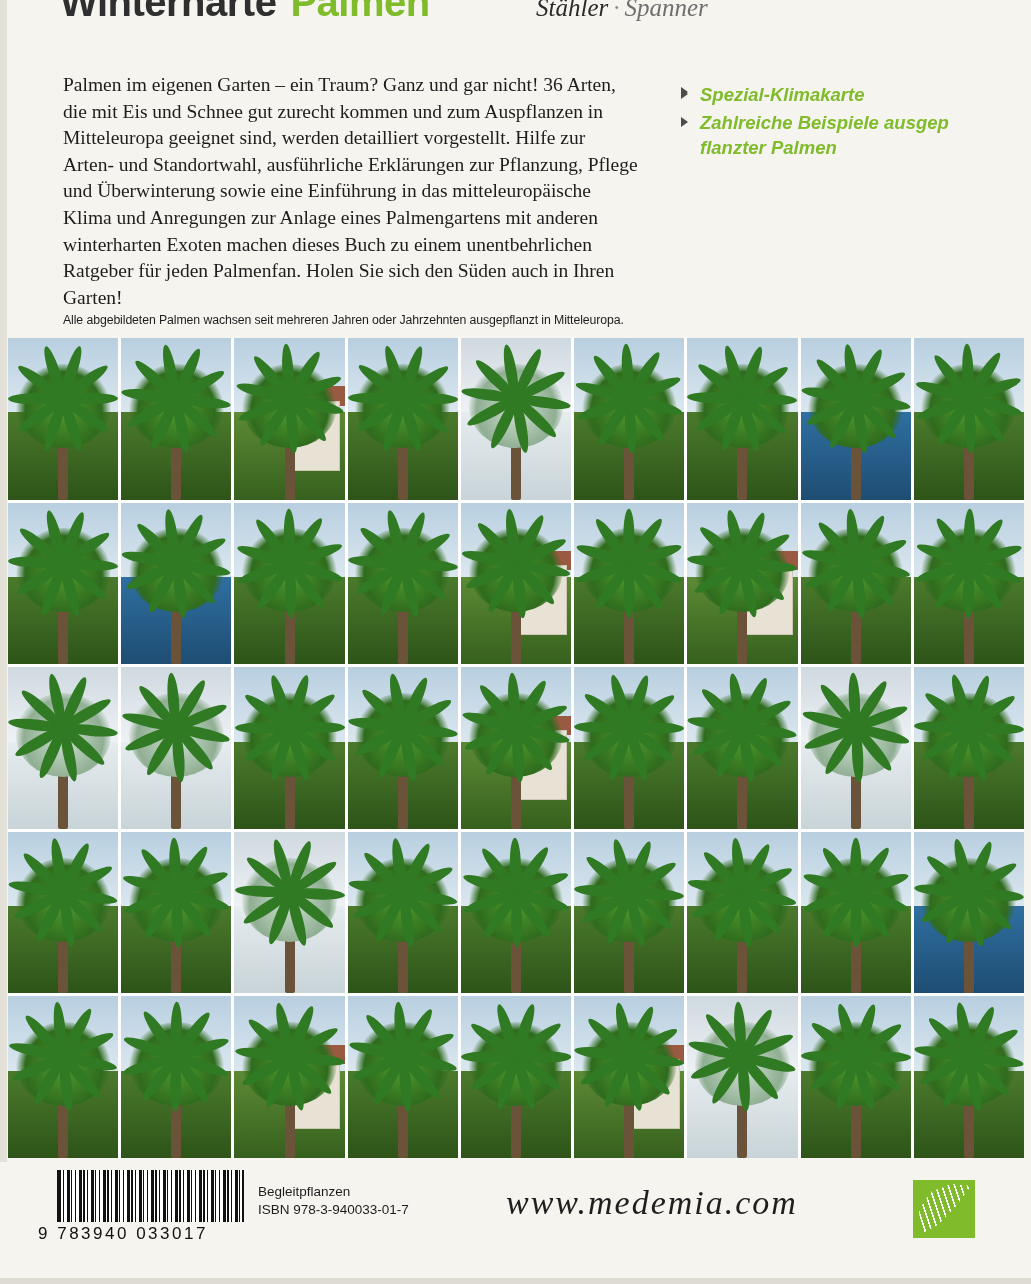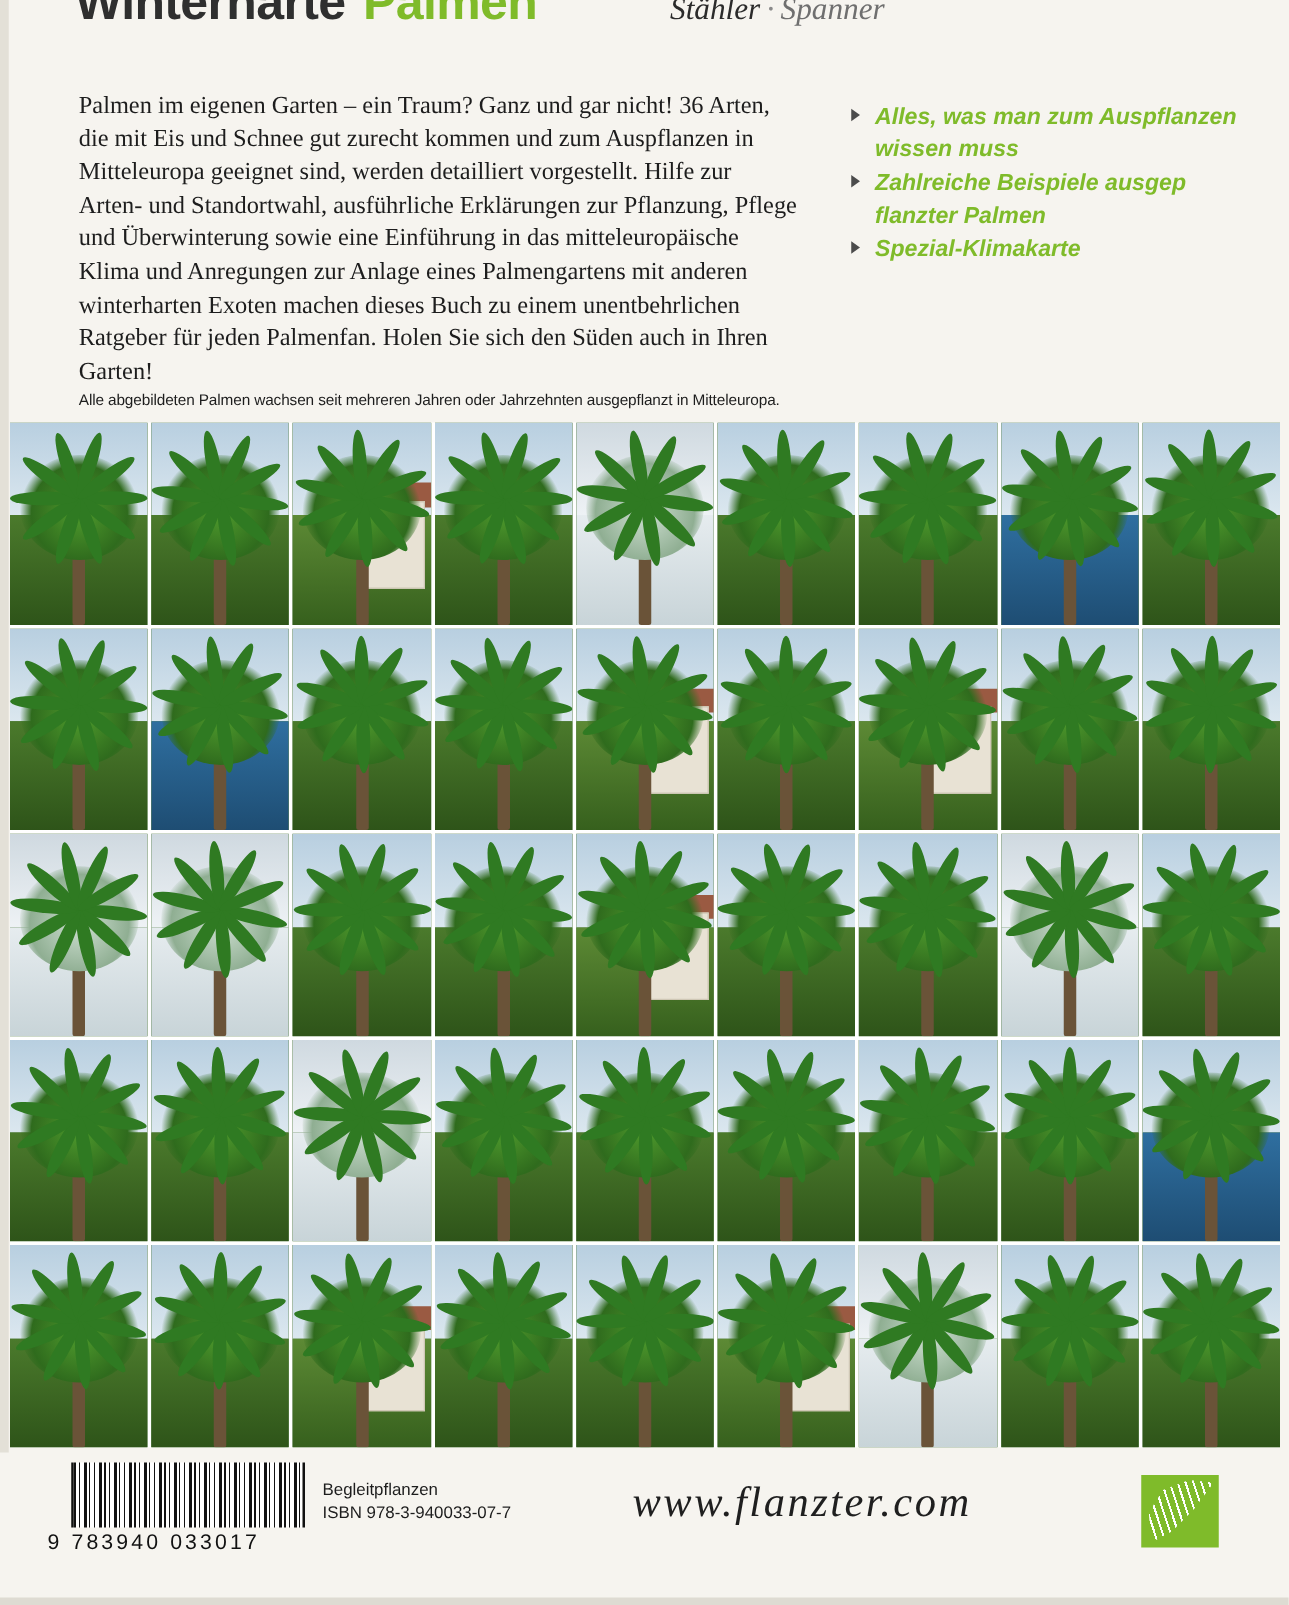--- a/index.html
+++ b/index.html
@@ -291,29 +291,28 @@
       <span class="a1">Stähler</span><span class="sep">·</span><span class="a2">Spanner</span>
     </div>
   </div>
 
   <div class="blurb">Palmen im eigenen Garten – ein Traum? Ganz und gar nicht! 36 Arten, die mit Eis und Schnee gut zurecht kommen und zum Ausp​flanzen in Mitteleuropa geeignet sind, werden detailliert vorgestellt. Hilfe zur Arten- und Standortwahl, ausführliche Erklärungen zur Pflanzung, Pflege und Überwinterung sowie eine Einführung in das mitteleuropäische Klima und Anregungen zur Anlage eines Palmengartens mit anderen winterharten Exoten machen dieses Buch zu einem unentbehrlichen Ratgeber für jeden Palmenfan. Holen Sie sich den Süden auch in Ihren Garten!</div>
   <div class="footnote">Alle abgebildeten Palmen wachsen seit mehreren Jahren oder Jahrzehnten ausgepflanzt in Mitteleuropa.</div>
 
   <div class="bullets">
     <div class="bullet">
       <span class="arrow"></span>
-      <span>Alles, was man zum Ausp​flanzen wissen muss</span>
+    </div>
+    <div class="bullet">
+      <span class="arrow"></span>
+      <span>Spezial-Klimakarte</span>
     </div>
     <div class="bullet">
       <span class="arrow"></span>
       <span>Zahlreiche Beispiele ausgep​flanzter Palmen</span>
-    </div>
-    <div class="bullet">
-      <span class="arrow"></span>
-      <span>Spezial-Klimakarte</span>
     </div>
   </div>
 
   <div class="mosaic" id="mosaic">
       <div class="cell " title="Palme im Garten mit Hecke">
         <div class="sky"></div>
         <div class="ground"></div>
         <div class="trunk"></div>
         <div class="crown"></div>
         <div class="frond" style="transform: rotate(0deg);"></div>
@@ -1043,22 +1042,22 @@
         <div class="frond" style="transform: rotate(296deg);"></div>
         <div class="frond" style="transform: rotate(332deg);"></div>
       </div>
     </div>
 
   <div class="footer">
     <div class="barcode"></div>
     <div class="barcode-digits">9 783940 033017</div>
     <div class="imprint">
       <div>Begleitpflanzen</div>
-      <div>ISBN 978-3-940033-07-7</div>
+      <div>ISBN 978-3-940033-01-7</div>
     </div>
-    <div class="website">www.flanzter.com</div>
+    <div class="website">www.medemia.com</div>
     <div class="logo">
       <div class="leaf"></div>
     </div>
   </div>
 
   <div class="edge-bottom"></div>
 </div>
 
 </body></html>

